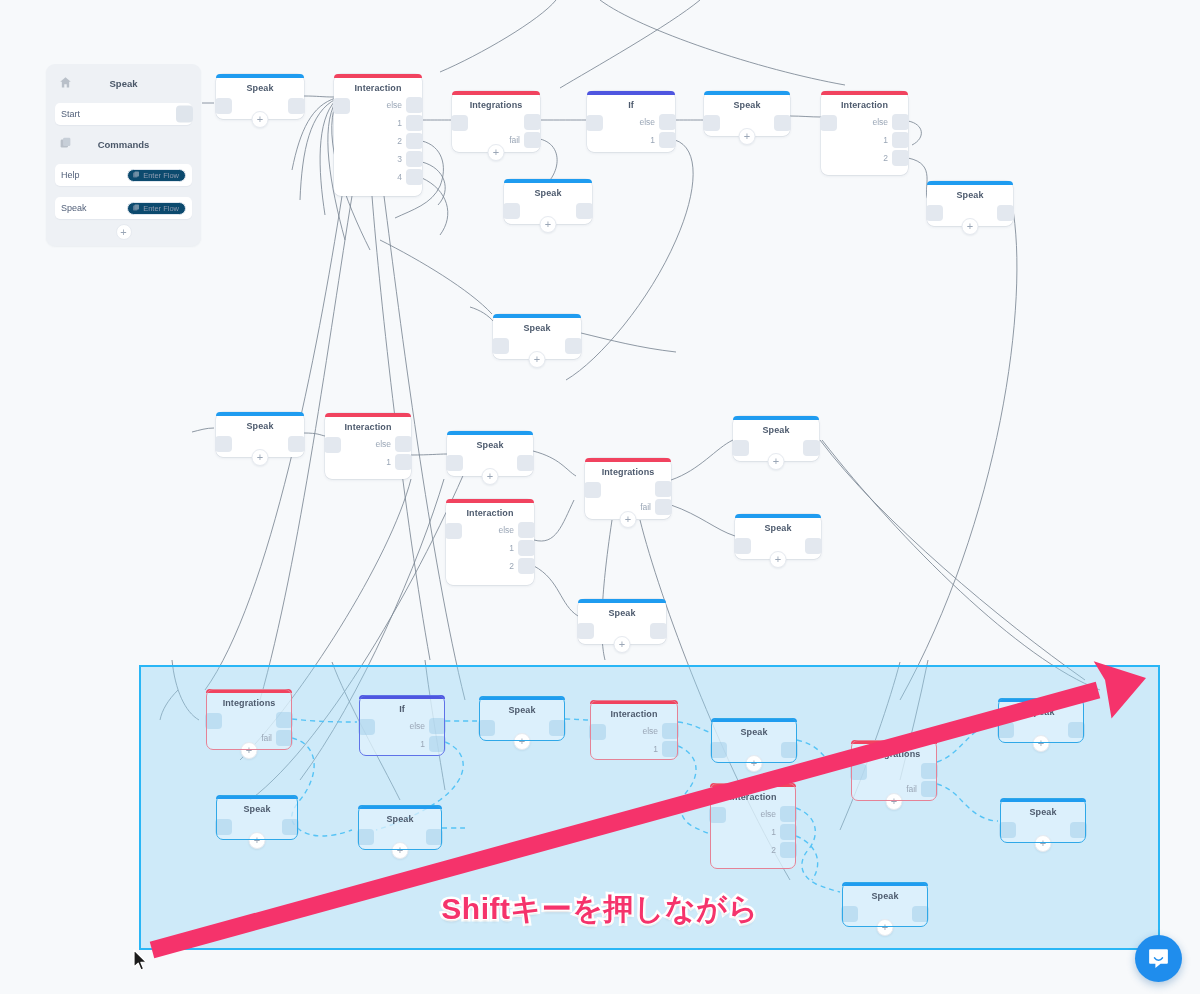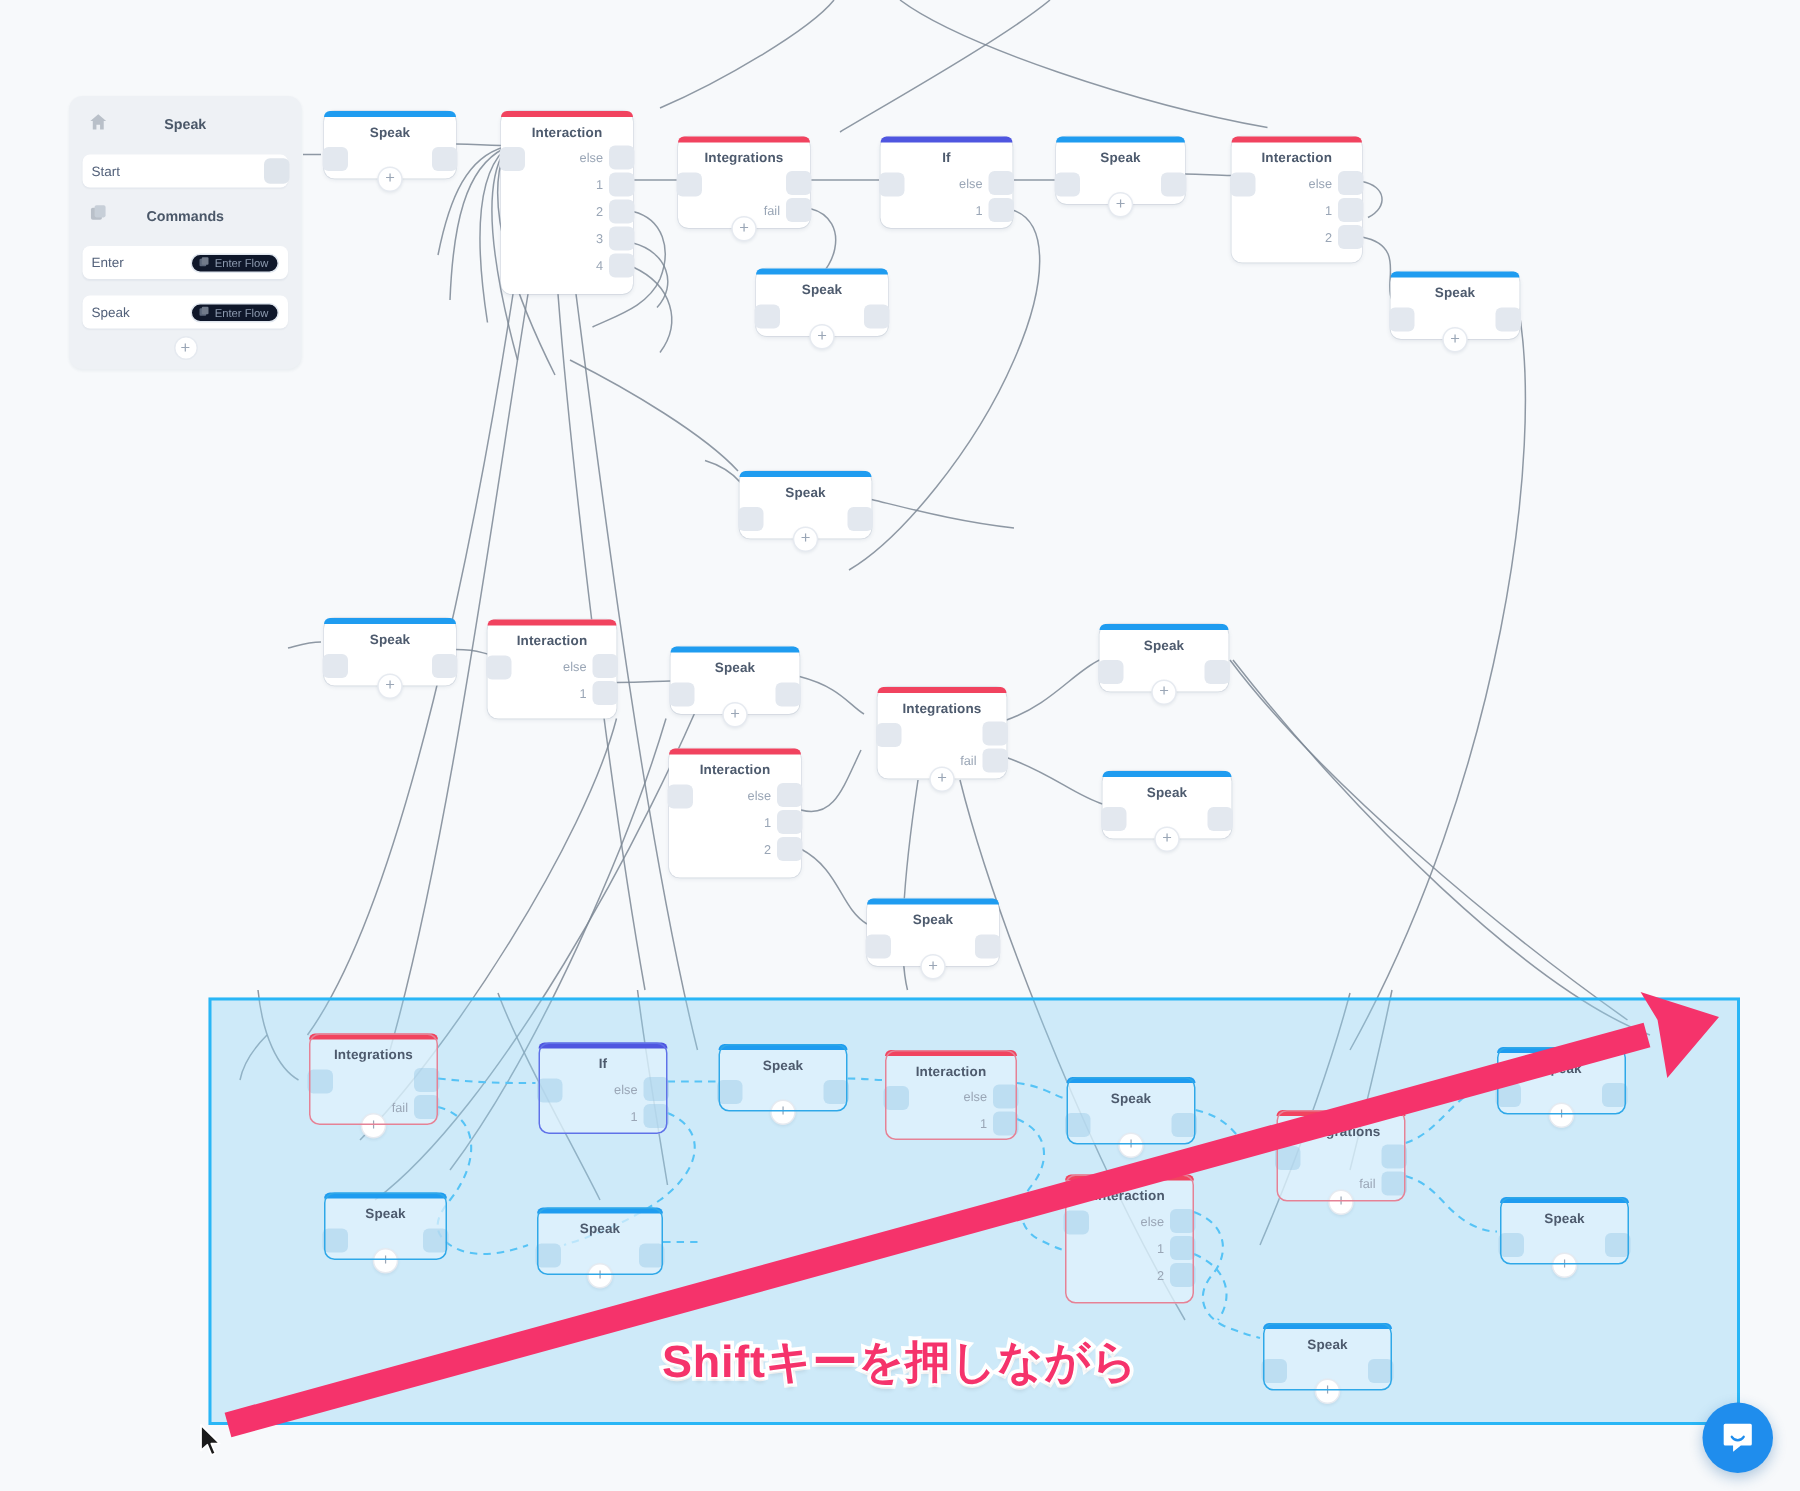--- a/index.html
+++ b/index.html
@@ -44,21 +44,21 @@
     display: flex; align-items: center; justify-content: space-between;
     background: #fff; border-radius: 5px;
     height: 22px; padding: 0 6px; margin-bottom: 5px;
     font-size: 9px; color: #53617a;
     box-shadow: 0 1px 1px rgba(40,60,90,.05);
     position: relative;
     margin-top: 11px;
   }
   .sb-row .pill {
     display: flex; align-items: center; gap: 3px;
-    background: #0f172a; border: 1px solid #e1e7ef;
+    background: #0c4a6e; border: 1px solid #e1e7ef;
     border-radius: 10px; padding: 1px 6px 1px 4px;
     font-size: 7.5px; color: #8e9bb0;
   }
   .sb-row .pill svg { width: 8px; height: 8px; opacity: .6; }
   .port-right {
     position: absolute; right: -1px; top: 50%; transform: translateY(-50%);
     width: 17px; height: 17px; border-radius: 4px; background: #dfe5ec;
   }
   .sb-plus {
     width: 16px; height: 16px; border-radius: 50%;
@@ -270,21 +270,21 @@
     <div class="sb-head" style="margin-top:10px">
       <span class="ic">
         <svg viewBox="0 0 16 16">
             <rect x="2" y="3" width="9" height="10" rx="1.5" fill="#7b8794"></rect>
             <rect x="5" y="1" width="9" height="10" rx="1.5" fill="#9aa6b6"></rect>
           </svg>
       </span>
       <span class="tt">Commands</span>
     </div>
     <div class="sb-row">
-      <span>Enter</span>
+      <span>Help</span>
       <span class="pill">
         <svg viewBox="0 0 16 16">
             <rect x="2" y="3" width="9" height="10" rx="1.5" fill="#8e9bb0"></rect>
             <rect x="5" y="1" width="9" height="10" rx="1.5" fill="#b3bdcb"></rect>
           </svg>
         <span>Enter Flow</span>
       </span>
     </div>
     <div class="sb-row">
       <span>Speak</span>

